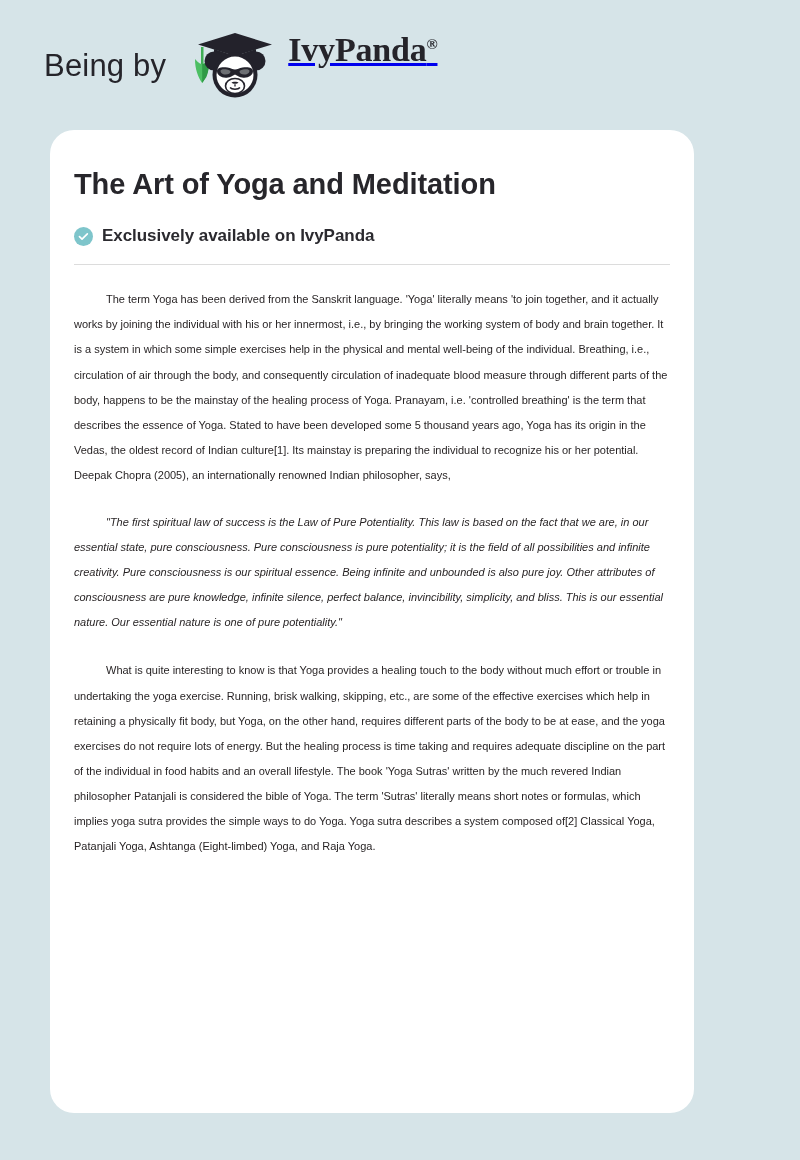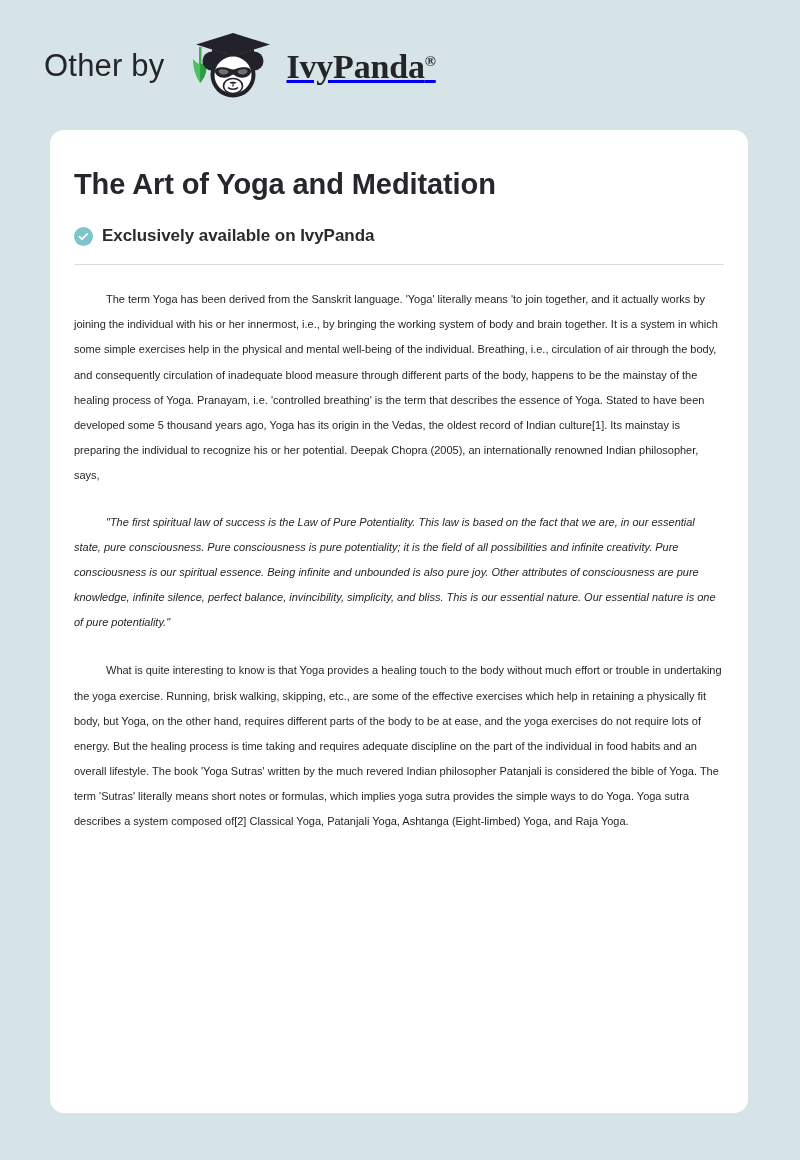--- a/index.html
+++ b/index.html
@@ -37,21 +37,21 @@
     font-family: "Liberation Sans", sans-serif;
     font-size: 31px;
     font-weight: 400;
     color: #25242a;
     letter-spacing: 0.2px;
     line-height: 1;
     margin-right: 18px;
   }
   .brand {
     display: flex;
-    align-items: center;
+    align-items: flex-start;
     gap: 10px;
   }
   .brand-mark {
     width: 94px;
     height: 68px;
     display: block;
     flex: 0 0 auto;
   }
   .brand-word {
     font-family: "Liberation Serif", serif;
@@ -67,24 +67,24 @@
     font-size: 15px;
     vertical-align: super;
     font-weight: 700;
   }
 
   
   .card {
     position: absolute;
     left: 50px;
     top: 130px;
-    width: 698px;
+    width: 644px;
     height: 983px;
     background: #ffffff;
-    border-radius: 14px;
+    border-radius: 24px;
     box-sizing: border-box;
     padding: 36px 24px 0 24px;
     overflow: hidden;
   }
 
   .doc-title {
     font-family: "Liberation Sans", sans-serif;
     font-size: 29px;
     font-weight: 700;
     color: #27262b;
@@ -146,21 +146,21 @@
     margin-bottom: 23px;
   }
   p.para:last-child { margin-bottom: 0; }
 </style>
 </head>
 <body>
 
 <div class="page">
 
   <div class="site-header">
-    <span class="essay-by">Other by</span>
+    <span class="essay-by">Being by</span>
 
     <a class="brand" href="#">
       <span class="brand-mark">
         <svg viewBox="0 0 94 68" width="94" height="68" xmlns="http://www.w3.org/2000/svg" aria-hidden="true">
 
           <path d="M17 16 L19.5 16 L19.5 40 L17 40 Z" fill="#3fae54"></path>
           <path d="M11 28 C11 38, 14 46, 18.2 52 C22.4 46, 25.4 38, 25.4 28 C22 32, 20 33, 18.2 33 C16.4 33, 14.4 32, 11 28 Z" fill="#4cbf63"></path>
           <path d="M18.2 33 L18.2 52 L22.4 46 C24.6 41, 25.4 34, 25.4 28 C22.6 32, 20 33, 18.2 33 Z" fill="#2f9a46"></path>
 
           <path d="M51 2 L88 13.5 L51 25 L14 13.5 Z" fill="#23222b"></path>

